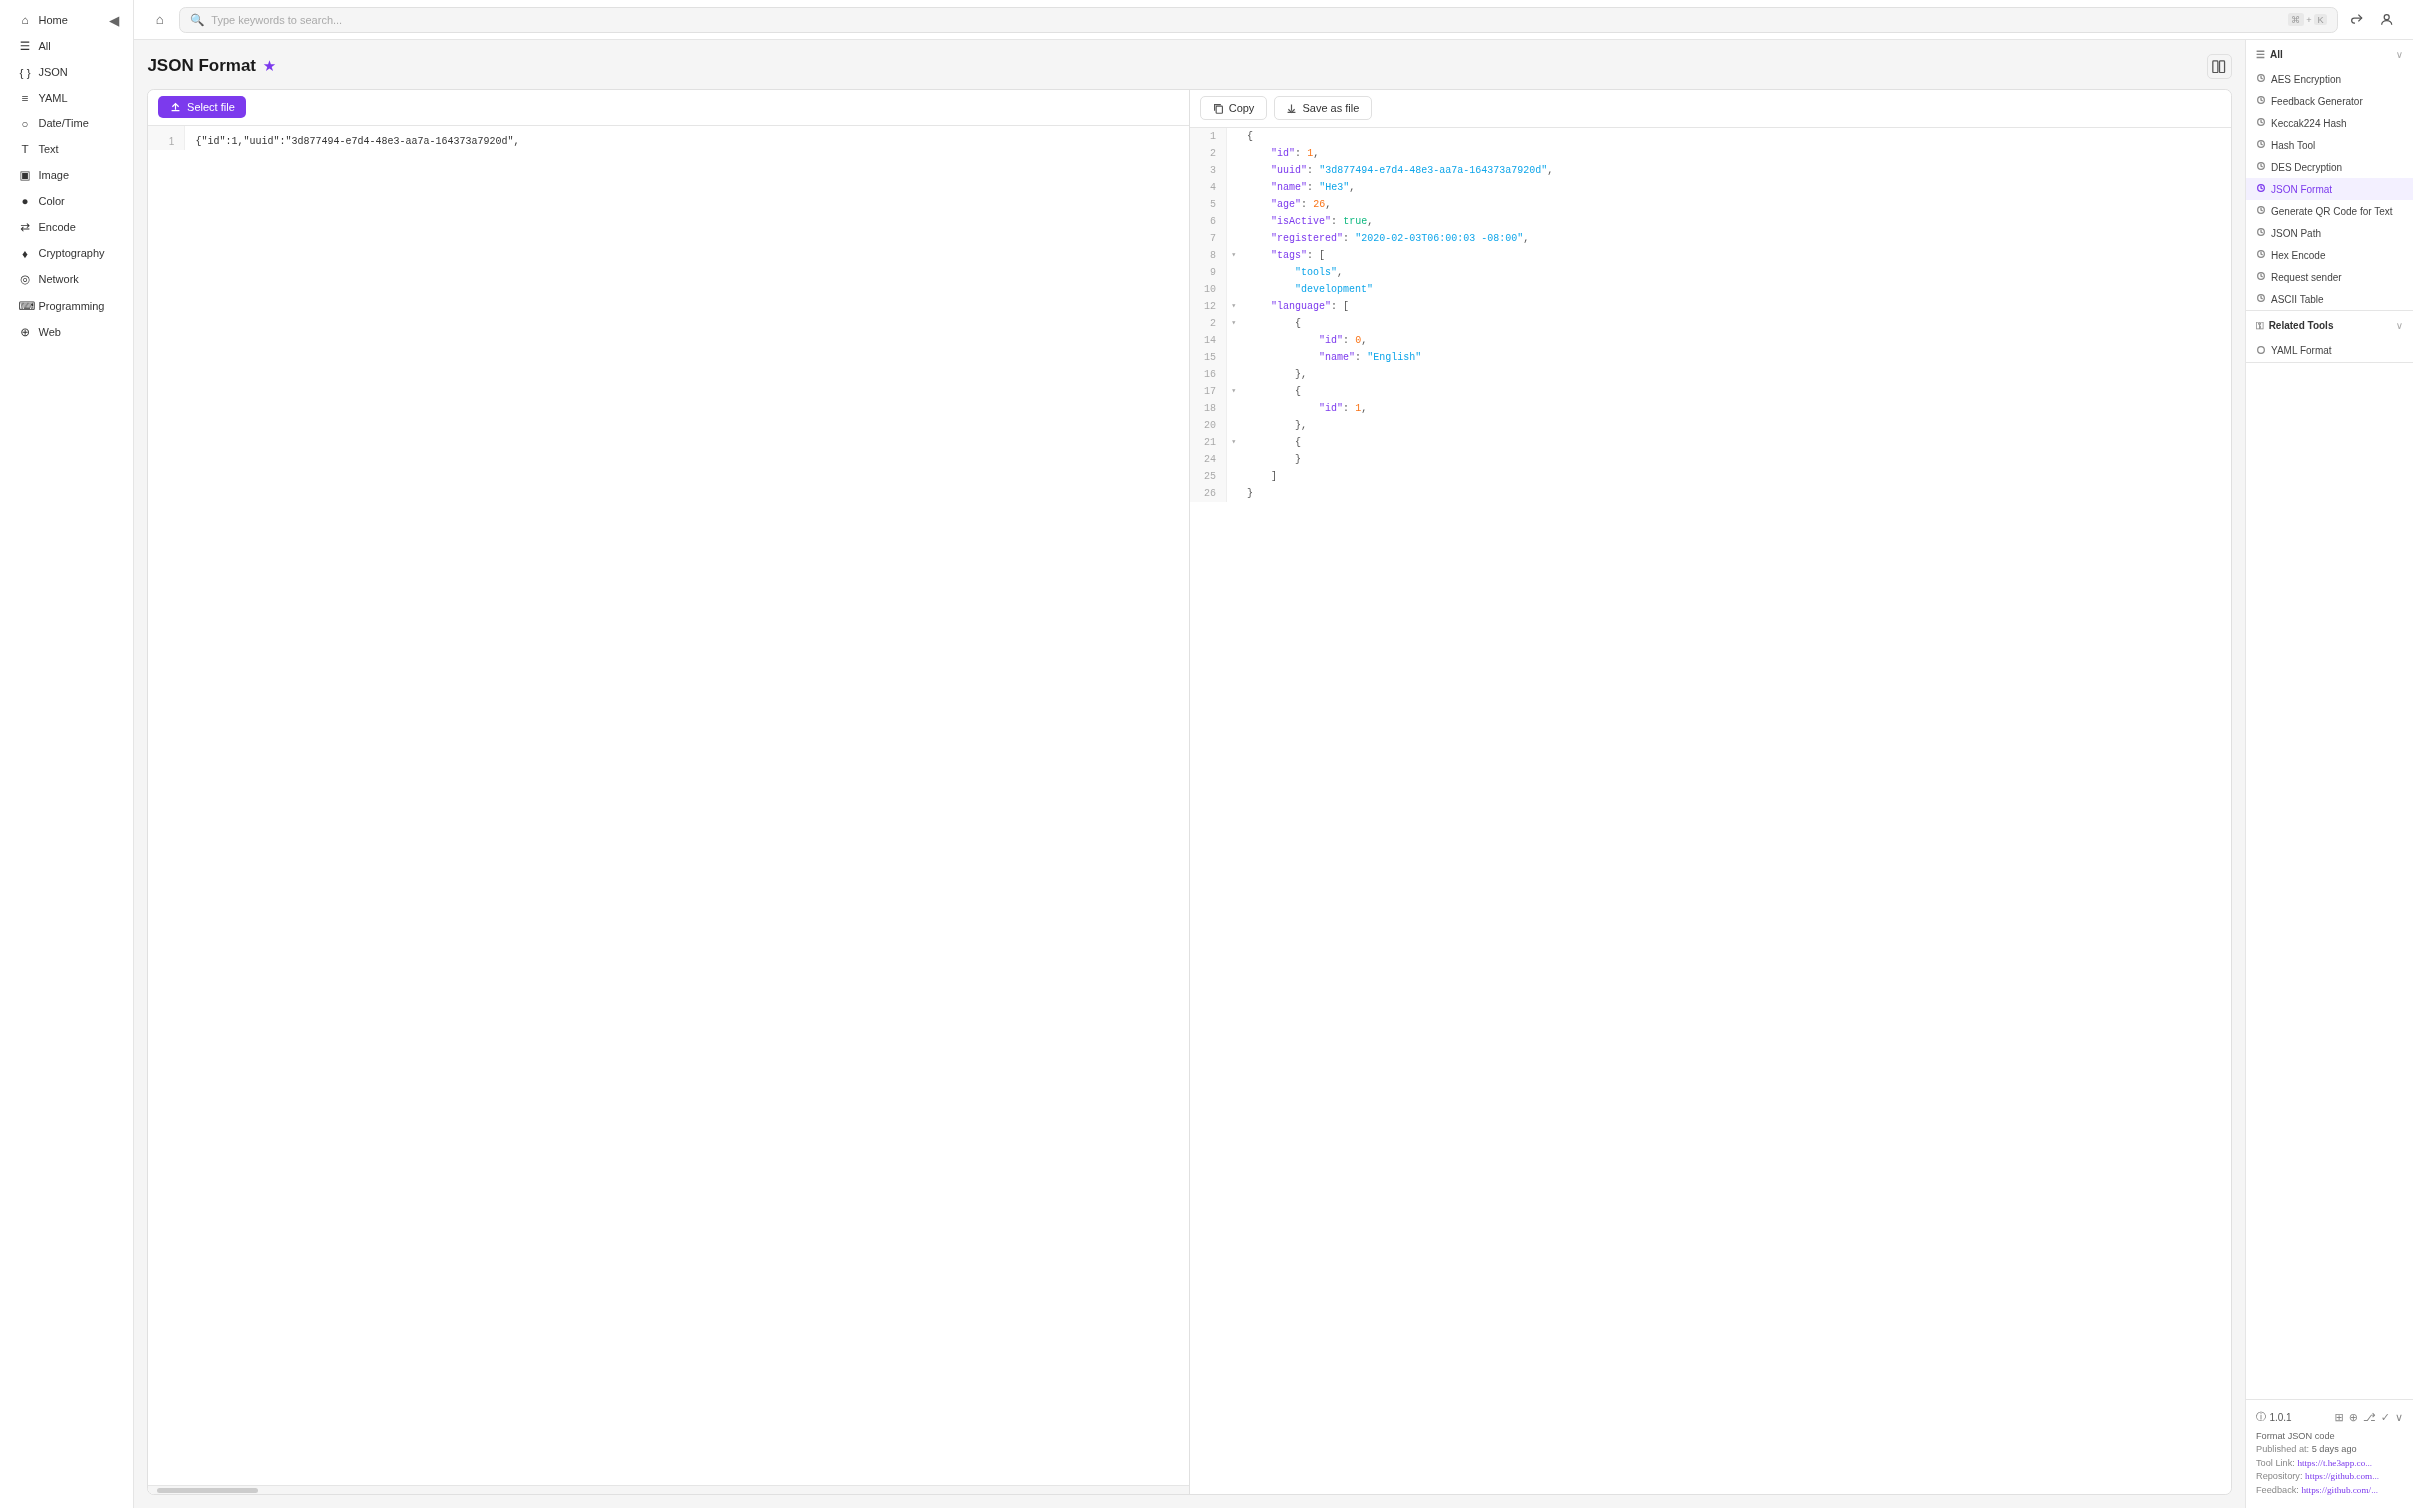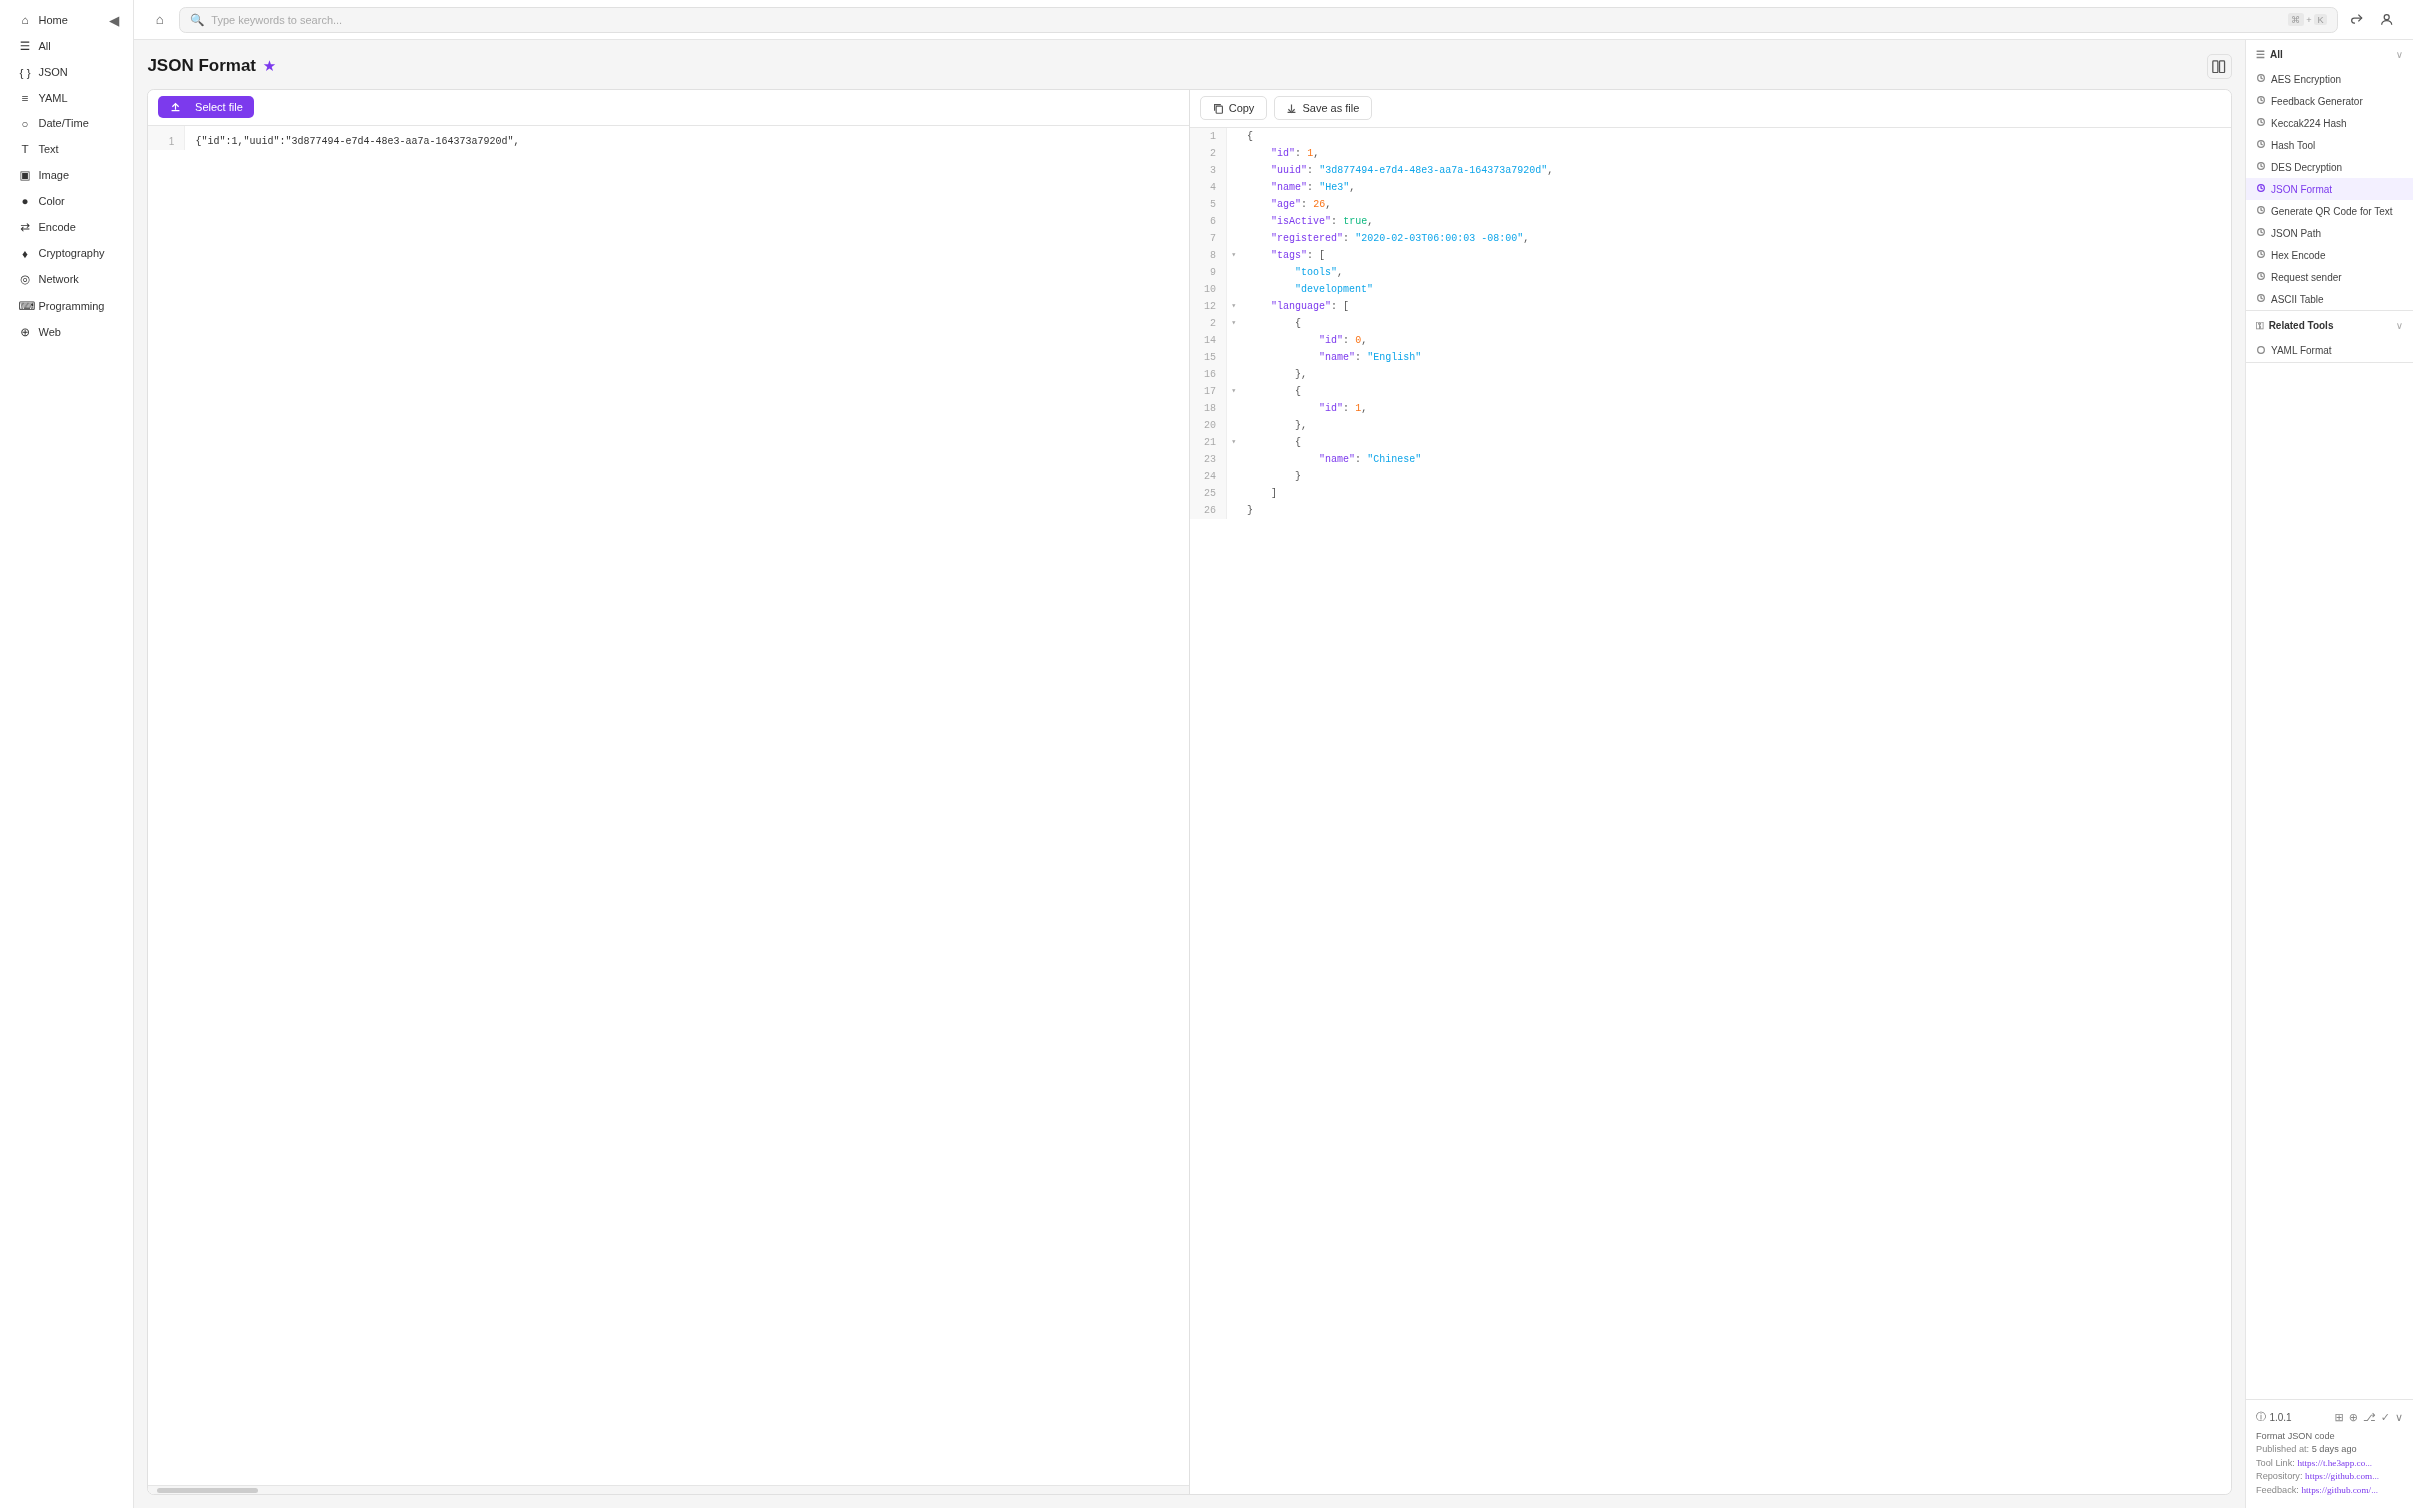--- a/index.html
+++ b/index.html
@@ -194,21 +194,21 @@
       display: flex;
       align-items: center;
       padding: 6.7px 10px;
       border-bottom: 0.8px solid #e5e5e5;
       gap: 6.7px;
     }
 
     .btn-purple {
       display: flex;
       align-items: center;
-      gap: 14px;
+      gap: 6px;
       background: #7c3aed;
       color: #fff;
       border: none;
       border-radius: 5px;
       padding: 5px 11.7px;
       cursor: pointer;
       font-size: 11px;
       font-weight: 500;
     }
 
@@ -641,25 +641,20 @@
                 <div class="line-num">20</div>
                 <div class="line-fold"></div>
                 <div class="line-content"><span style="white-space:pre">        </span><span class="json-punct">},</span></div>
               </div>
               <div class="code-line">
                 <div class="line-num">21</div>
                 <div class="line-fold">▾</div>
                 <div class="line-content"><span style="white-space:pre">        </span><span class="json-punct">{</span></div>
               </div>
               <div class="code-line">
-                <div class="line-num">23</div>
-                <div class="line-fold"></div>
-                <div class="line-content"><span style="white-space:pre">            </span><span class="json-key">"name"</span><span class="json-punct">: </span><span class="json-str">"Chinese"</span></div>
-              </div>
-              <div class="code-line">
                 <div class="line-num">24</div>
                 <div class="line-fold"></div>
                 <div class="line-content"><span style="white-space:pre">        </span><span class="json-punct">}</span></div>
               </div>
               <div class="code-line">
                 <div class="line-num">25</div>
                 <div class="line-fold"></div>
                 <div class="line-content"><span style="white-space:pre">    </span><span class="json-punct">]</span></div>
               </div>
               <div class="code-line">

